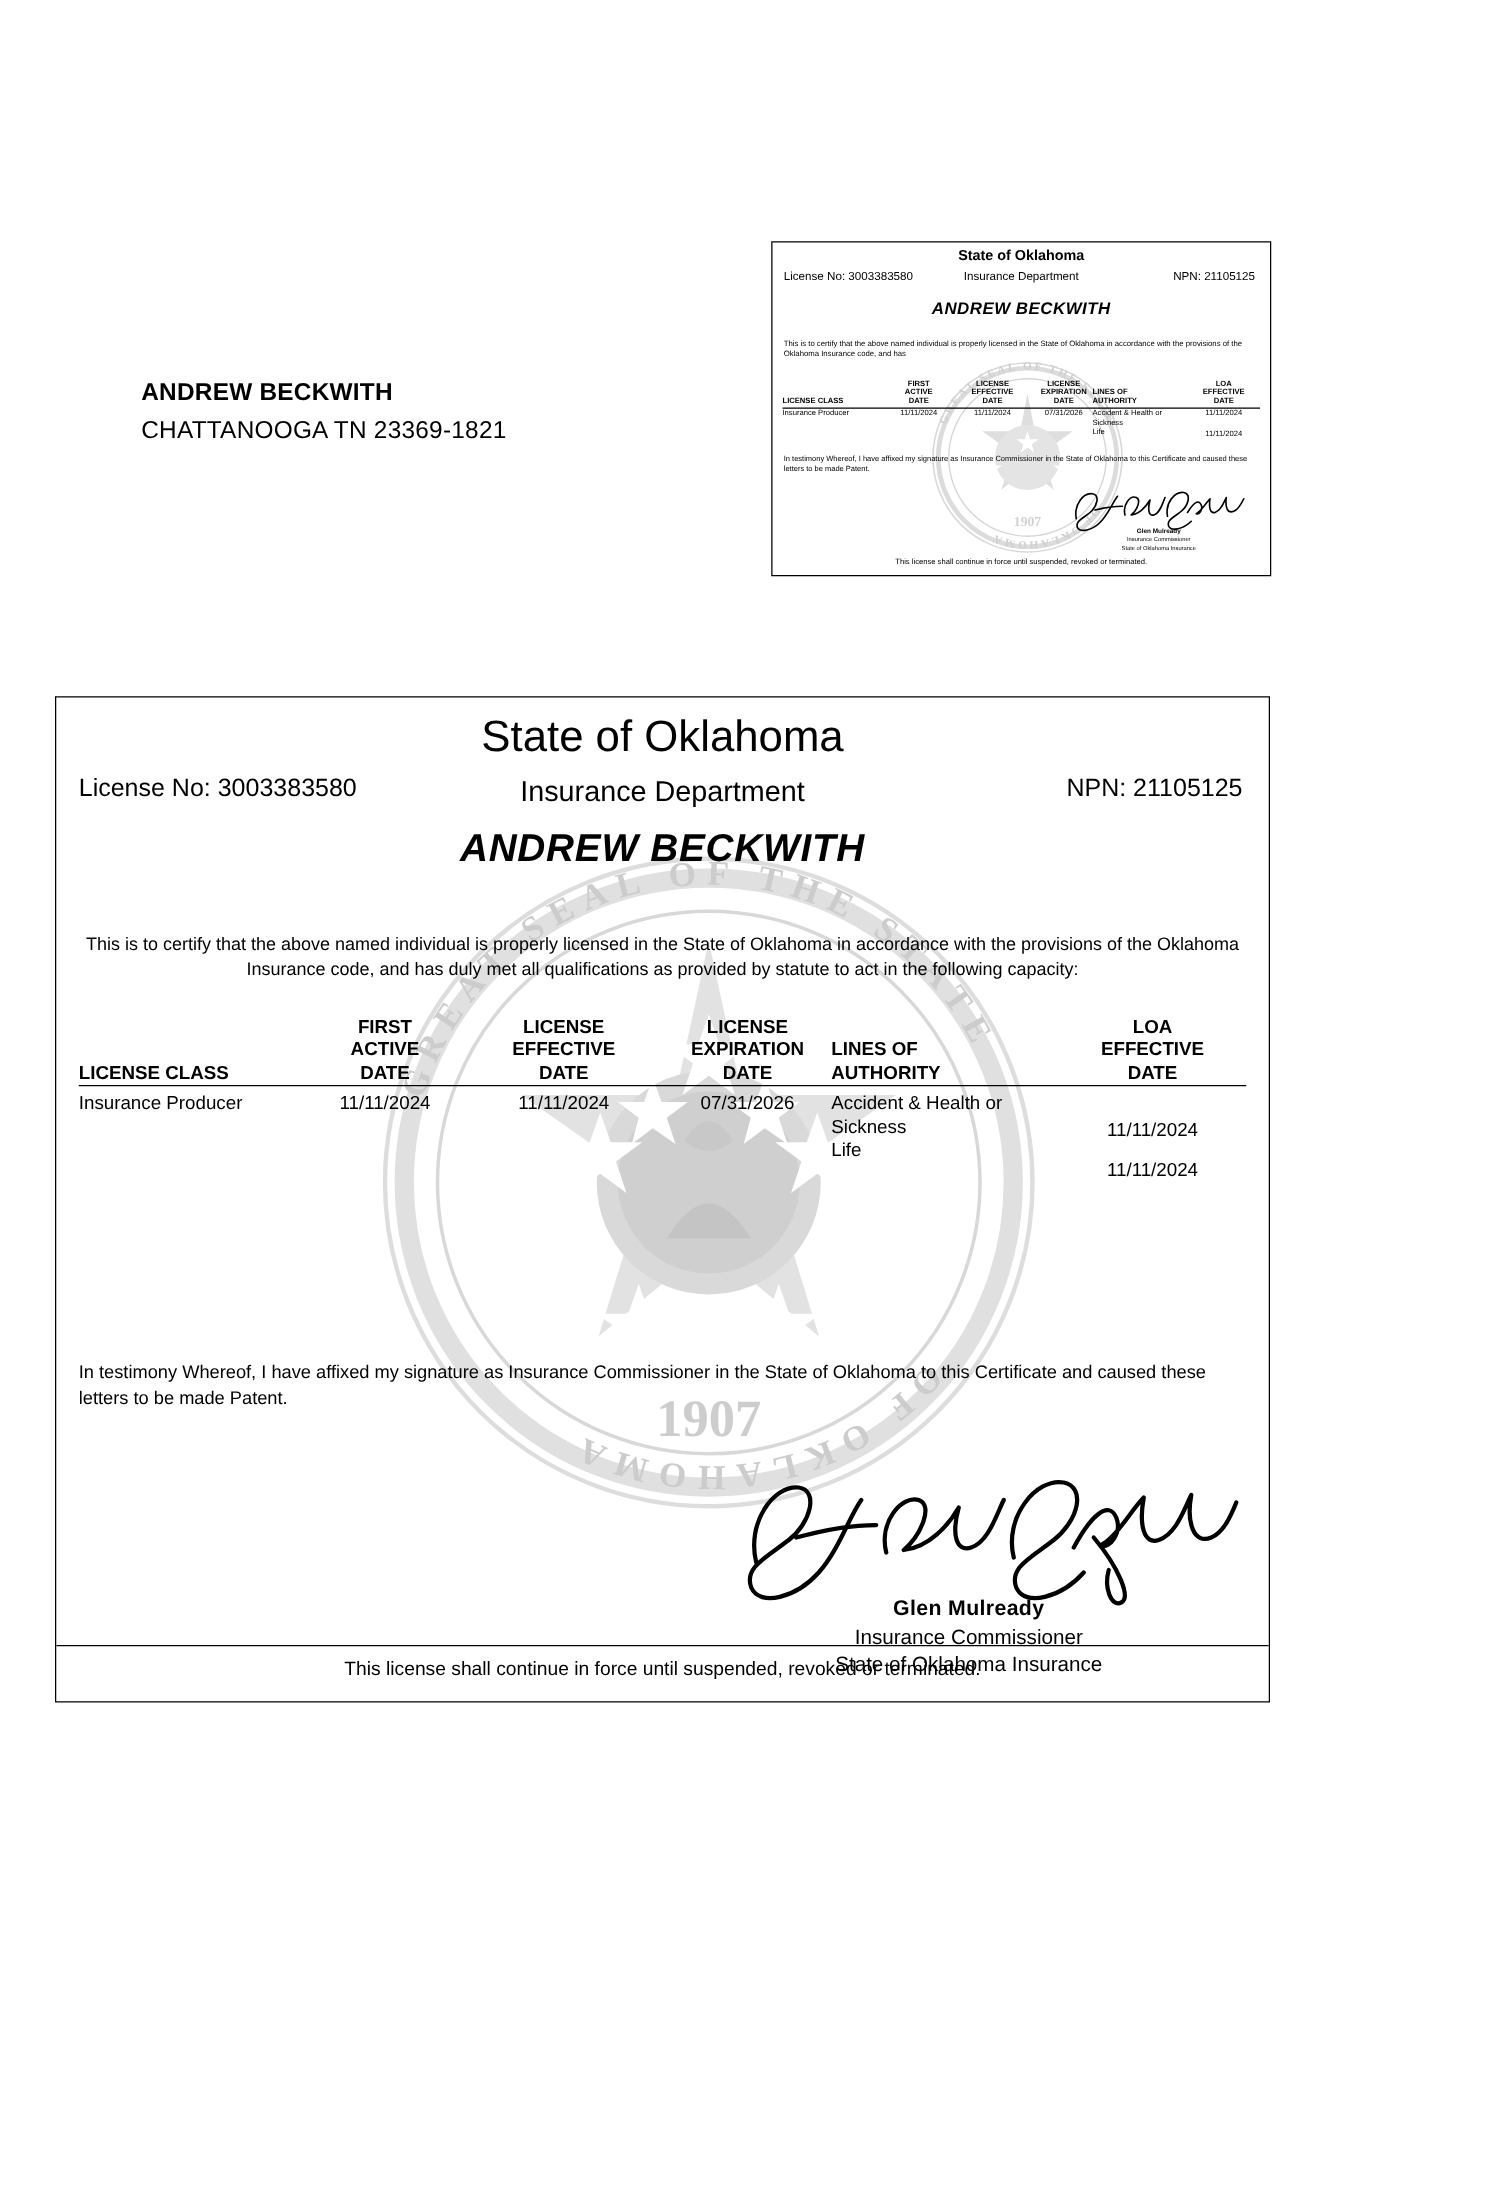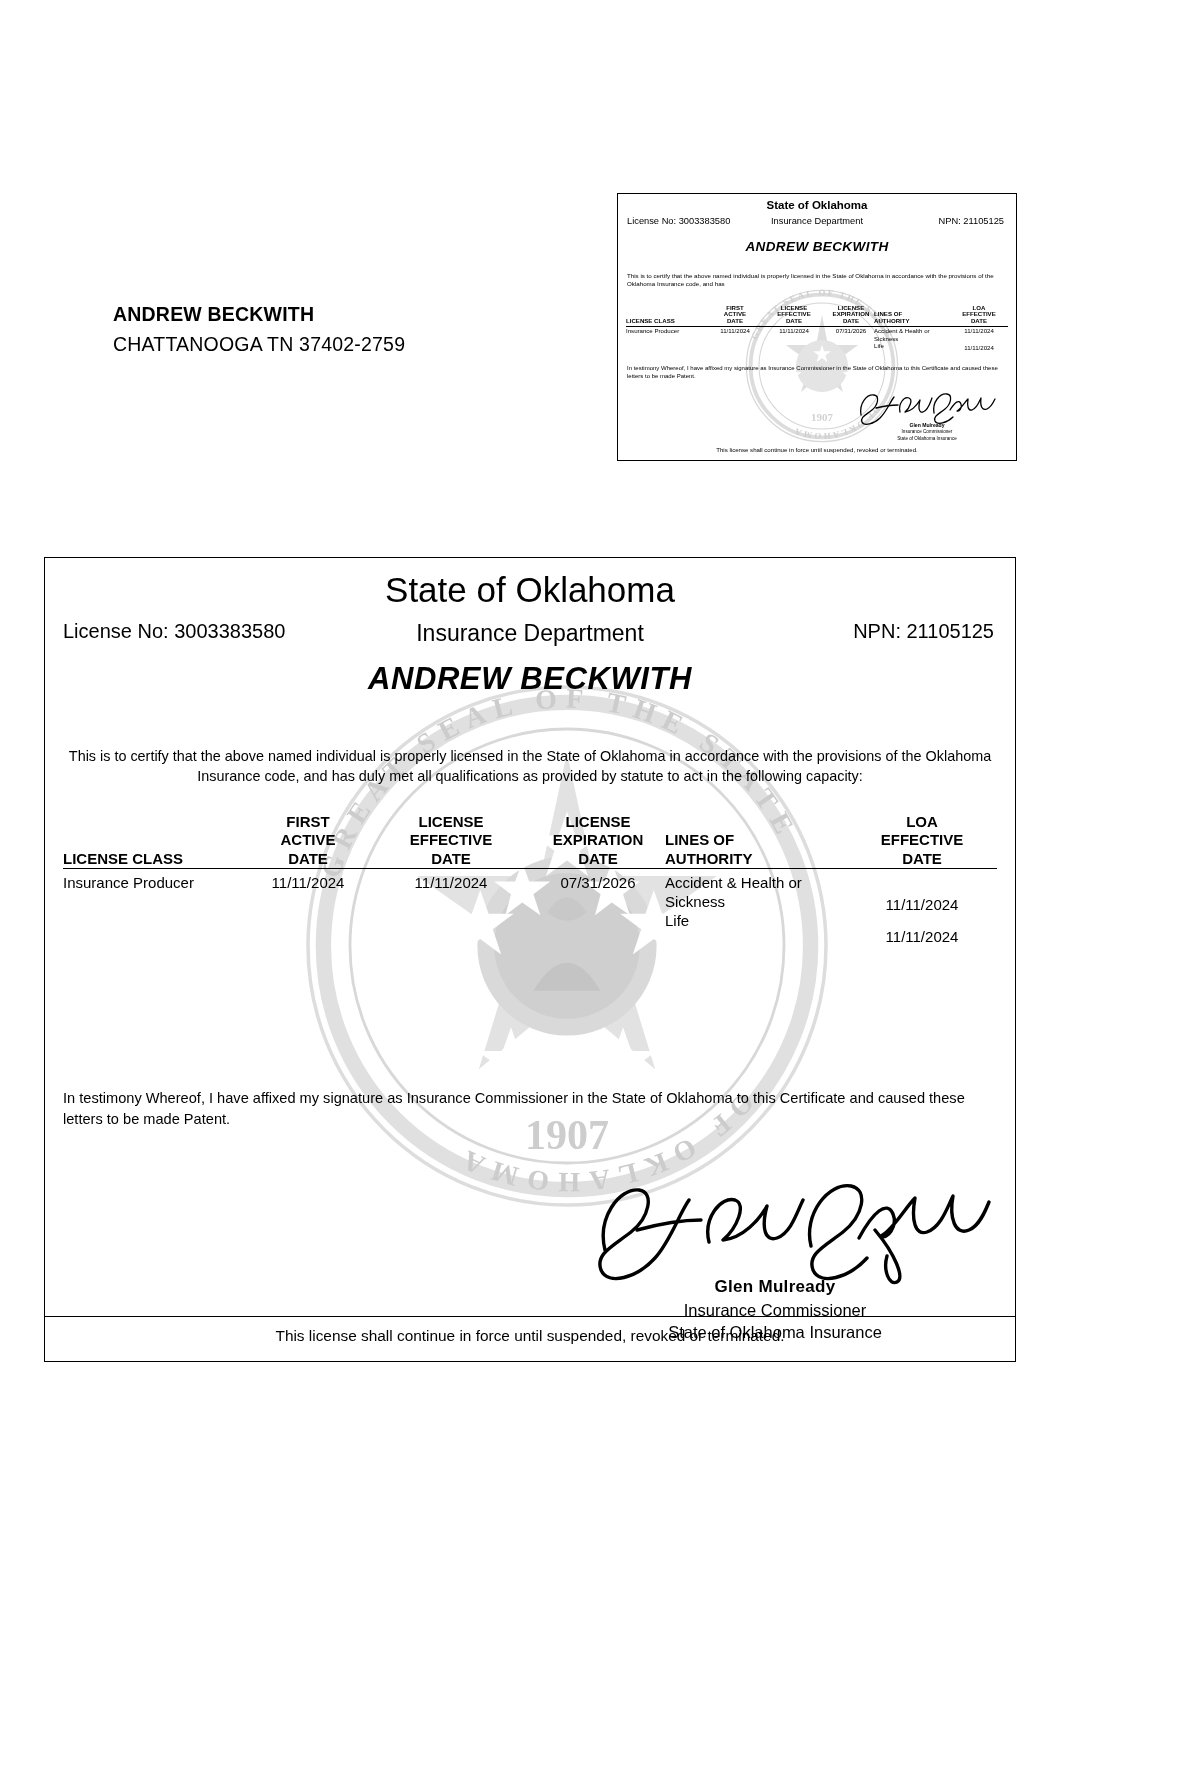--- a/index.html
+++ b/index.html
@@ -204,21 +204,21 @@
     position: absolute; left: 0; right: 0; bottom: 44px;
     border-top: 1.6px solid #000;
   }
   .main-seal { left: 242px; top: 108px; width: 560px; height: 560px; }
 </style>
 </head>
 <body>
 
 <div class="address-block">
   <div class="address-name">ANDREW BECKWITH</div>
-  <div class="address-line">CHATTANOOGA TN 37402-2759</div>
+  <div class="address-line">CHATTANOOGA TN 23369-1821</div>
 </div>
 
 <div class="cert cert-mini">
   <div class="inner">
 
     <div class="seal-wrap mini-seal">
       <svg viewBox="0 0 400 400" width="100%" height="100%">
         <defs>
           <path id="mArcTop" d="M 200,200 m -168,0 a 168,168 0 1,1 336,0" fill="none"></path>
           <path id="mArcBot" d="M 200,200 m 160,0 a 160,160 0 1,1 -320,0" fill="none"></path>

